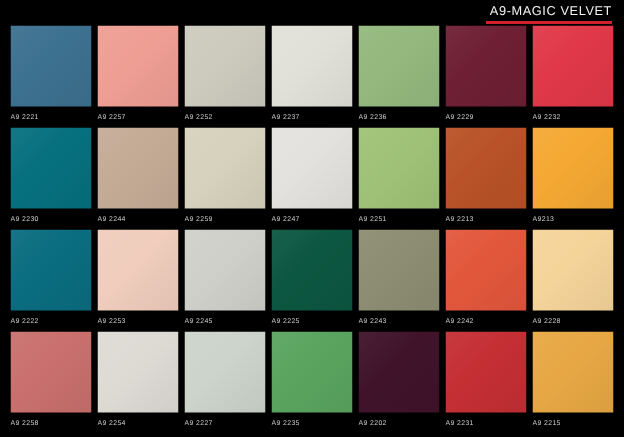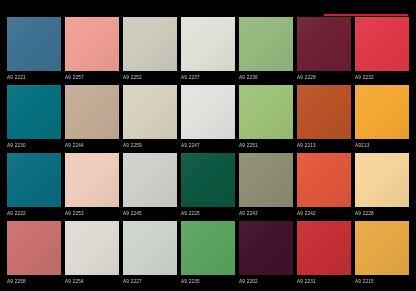--- a/index.html
+++ b/index.html
@@ -89,20 +89,21 @@
     padding-top: 1px;
     font-family: "Liberation Sans", sans-serif;
   }
 </style>
 </head>
 <body>
 
 <div class="catalog">
 
   <div class="header">
+    <div class="header-title">A9-MAGIC VELVET</div>
     <div class="header-accent"></div>
   </div>
 
   <div class="grid">
       <div class="cell">
         <div class="chip" style="background: rgb(61, 113, 144);"></div>
         <div class="code">A9 2221</div>
       </div>
       <div class="cell">
         <div class="chip" style="background: rgb(239, 158, 148);"></div>

